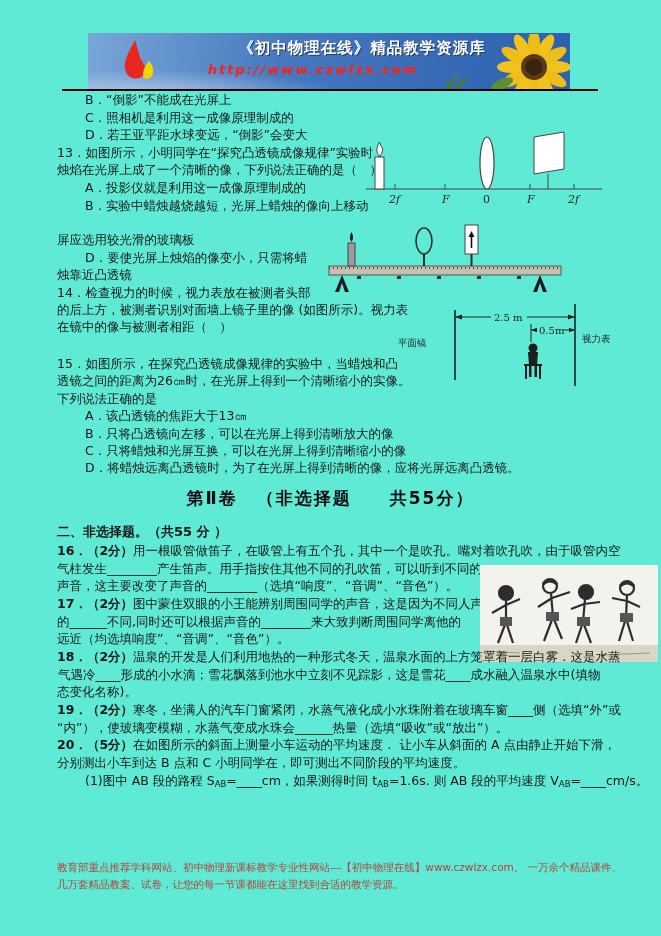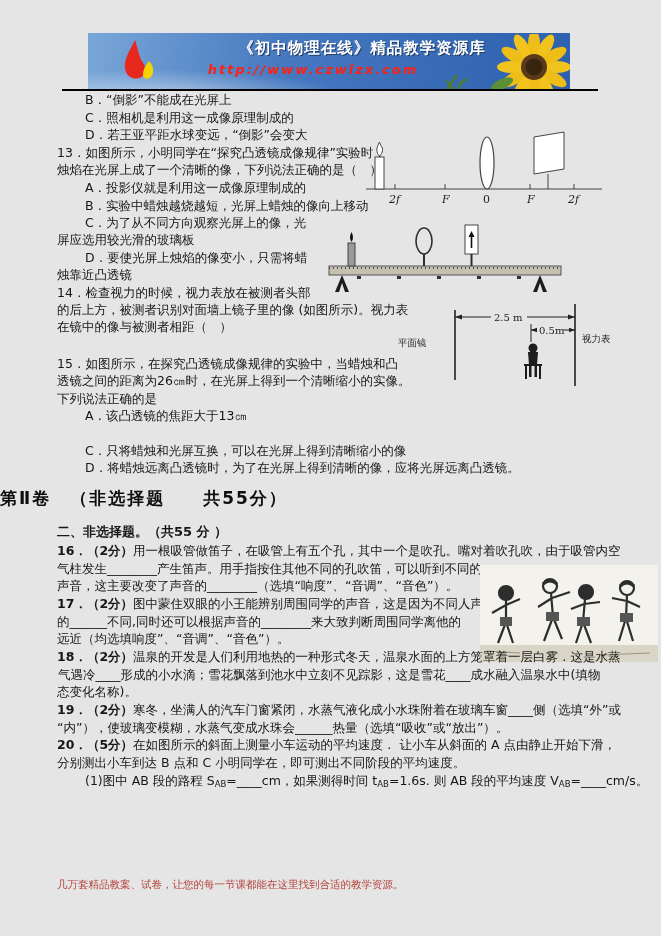--- a/index.html
+++ b/index.html
@@ -1,20 +1,20 @@
 <!DOCTYPE html>
 <html><head>
 <meta charset="utf-8">
 <style>
   html,body{margin:0;padding:0;background:#fff;}
-  #page{position:relative;width:661px;height:936px;background:#e5e5e5;
+  #page{position:relative;width:661px;height:936px;background:#5eead4;
         font-family:"DejaVu Sans",sans-serif;overflow:hidden;}
   .ln{position:absolute;white-space:nowrap;font-size:12.5px;color:#161616;line-height:15px;}
   .bold{font-weight:700;}
-  .sec-title{position:absolute;left:0;top:487px;width:661px;
+  .sec-title{position:absolute;left:0;top:487px;width:661px;text-align:center;
              font-weight:700;font-size:17px;color:#0e0e0e;letter-spacing:2px;}
   .sub{font-size:8.5px;vertical-align:-2px;}
   .footer-ln{color:#b5423a;font-size:10.5px;}
   
   .banner{position:absolute;left:88px;top:33px;width:482px;height:56px;overflow:hidden;
           background:linear-gradient(100deg,#7aa7d8 0%,#4679c0 40%,#2d60ae 100%);}
   .banner .cloud{position:absolute;left:-20px;bottom:-18px;width:300px;height:40px;
           background:radial-gradient(ellipse at 30% 80%,rgba(255,255,255,.55),rgba(255,255,255,0) 65%);}
   .banner-title{position:absolute;left:88px;top:5px;width:372px;text-align:center;color:#ffffff;
           font-weight:700;font-size:15.5px;letter-spacing:1px;text-shadow:1px 1px 0 #1d3b66;}
@@ -87,21 +87,20 @@
   <div class="rule"></div>
 
   <div class="ln" style="left:85px;top:92px">B．“倒影”不能成在光屏上</div>
   <div class="ln" style="left:85px;top:110px">C．照相机是利用这一成像原理制成的</div>
   <div class="ln" style="left:85px;top:127px">D．若王亚平距水球变远，“倒影”会变大</div>
 
   <div class="ln" style="left:57px;top:145px">13．如图所示，小明同学在“探究凸透镜成像规律”实验时，</div>
   <div class="ln" style="left:57px;top:162px">烛焰在光屏上成了一个清晰的像，下列说法正确的是（　）</div>
   <div class="ln" style="left:85px;top:180px">A．投影仪就是利用这一成像原理制成的</div>
   <div class="ln" style="left:85px;top:198px">B．实验中蜡烛越烧越短，光屏上蜡烛的像向上移动</div>
-  <div class="ln" style="left:85px;top:215px">C．为了从不同方向观察光屏上的像，光</div>
   <div class="ln" style="left:57px;top:232px">屏应选用较光滑的玻璃板</div>
   <div class="ln" style="left:85px;top:250px">D．要使光屏上烛焰的像变小，只需将蜡</div>
   <div class="ln" style="left:57px;top:267px">烛靠近凸透镜</div>
 
   <svg class="fig" style="left:362px;top:127px" width="245" height="82" viewBox="0 0 245 82">
     <line x1="4" y1="62" x2="240" y2="62" stroke="#444" stroke-width="1.2"></line>
     <line x1="33" y1="57" x2="33" y2="62" stroke="#444"></line>
     <line x1="83" y1="57" x2="83" y2="62" stroke="#444"></line>
     <line x1="168" y1="57" x2="168" y2="62" stroke="#444"></line>
     <line x1="212" y1="57" x2="212" y2="62" stroke="#444"></line>
@@ -181,20 +180,21 @@
       <rect x="138.5" y="67" width="2.5" height="12"></rect>
     </g>
     <text x="2" y="48" font-size="9.5" font-family="DejaVu Sans" fill="#222">平面镜</text>
     <text x="186" y="44" font-size="9.5" font-family="DejaVu Sans" fill="#222">视力表</text>
   </svg>
 
   <div class="ln" style="left:57px;top:356px">15．如图所示，在探究凸透镜成像规律的实验中，当蜡烛和凸</div>
   <div class="ln" style="left:57px;top:373px">透镜之间的距离为26㎝时，在光屏上得到一个清晰缩小的实像。</div>
   <div class="ln" style="left:57px;top:391px">下列说法正确的是</div>
   <div class="ln" style="left:85px;top:408px">A．该凸透镜的焦距大于13㎝</div>
+  <div class="ln" style="left:85px;top:426px">B．只将凸透镜向左移，可以在光屏上得到清晰放大的像</div>
   <div class="ln" style="left:85px;top:443px">C．只将蜡烛和光屏互换，可以在光屏上得到清晰缩小的像</div>
   <div class="ln" style="left:85px;top:460px">D．将蜡烛远离凸透镜时，为了在光屏上得到清晰的像，应将光屏远离凸透镜。</div>
 
   <div class="sec-title">第Ⅱ卷　（非选择题　　共55分）</div>
   <div class="ln bold" style="left:57px;top:524px;font-size:13px">二、非选择题。（共55 分 ）</div>
 
   <div class="ln" style="left:57px;top:543px"><span class="bold">16．（2分）</span><span>用一根吸管做笛子，在吸管上有五个孔，其中一个是吹孔。嘴对着吹孔吹，由于吸管内空</span></div>
   <div class="ln" style="left:57px;top:578px">声音，这主要改变了声音的________（选填“响度”、“音调”、“音色”）。</div>
   <div class="ln" style="left:57px;top:561px">气柱发生________产生笛声。用手指按住其他不同的孔吹笛，可以听到不同的</div>
 
@@ -235,15 +235,16 @@
   <div class="ln" style="left:58px;top:667px">气遇冷____形成的小水滴；雪花飘落到池水中立刻不见踪影，这是雪花____成水融入温泉水中(填物</div>
   <div class="ln" style="left:57px;top:684px">态变化名称)。</div>
 
   <div class="ln" style="left:57px;top:702px"><span class="bold">19．（2分）</span><span>寒冬，坐满人的汽车门窗紧闭，水蒸气液化成小水珠附着在玻璃车窗____侧（选填“外”或</span></div>
   <div class="ln" style="left:57px;top:720px">“内”），使玻璃变模糊，水蒸气变成水珠会______热量（选填“吸收”或“放出”）。</div>
 
   <div class="ln" style="left:57px;top:737px"><span class="bold">20．（5分）</span><span>在如图所示的斜面上测量小车运动的平均速度． 让小车从斜面的 A 点由静止开始下滑，</span></div>
   <div class="ln" style="left:57px;top:755px">分别测出小车到达 B 点和 C 小明同学在，即可测出不同阶段的平均速度。</div>
   <div class="ln" style="left:85px;top:773px"><span>(1)图中 AB 段的路程 S</span><span class="sub">AB</span><span>=____cm，如果测得时间 t</span><span class="sub">AB</span><span>=1.6s. 则 AB 段的平均速度 V</span><span class="sub">AB</span><span>=____cm/s。</span></div>
 
+  <div class="ln footer-ln" style="left:57px;top:860px">教育部重点推荐学科网站、初中物理新课标教学专业性网站---【初中物理在线】www.czwlzx.com。 一万余个精品课件、</div>
   <div class="ln footer-ln" style="left:57px;top:877px">几万套精品教案、试卷，让您的每一节课都能在这里找到合适的教学资源。</div>
 
 </div>
 
 </body></html>

